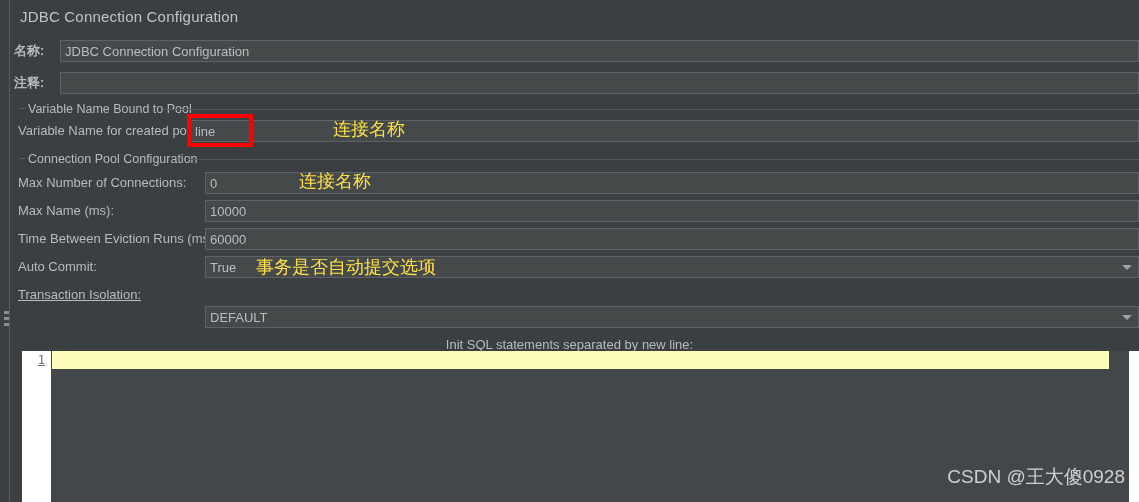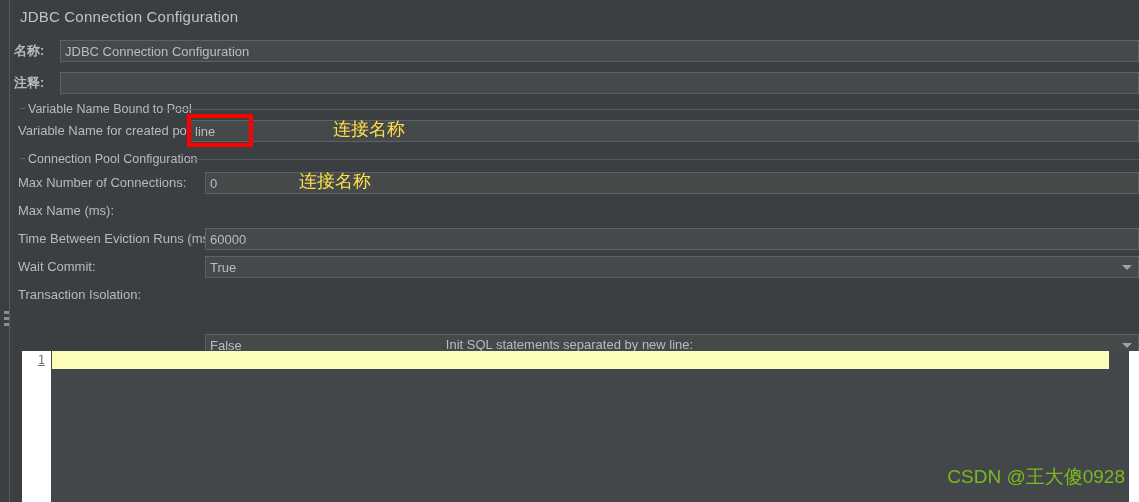--- a/index.html
+++ b/index.html
@@ -141,21 +141,21 @@
   #fld-varname { position: absolute; left: 190px; top: 120px; width: 949px; }
 
   #lbl-maxconn { left: 18px; top: 172px; width: 182px; }
   #fld-maxconn { top: 172px; }
   #lbl-maxwait { left: 18px; top: 200px; width: 182px; }
   #fld-maxwait { top: 200px; }
   #lbl-evict   { left: 18px; top: 228px; width: 182px; }
   #fld-evict   { top: 228px; text-align: right; }
   #lbl-autoc   { left: 18px; top: 256px; width: 182px; }
   #fld-autoc   { top: 256px; }
-  #lbl-txniso  { left: 18px; top: 284px; width: 182px; }
+  #lbl-txniso  { left: 18px; top: 284px; width: 182px; text-decoration: underline; }
   #fld-txniso  { top: 284px; }
   #lbl-preinit { left: 18px; top: 312px; width: 182px; }
   #fld-preinit { top: 312px; }
 
   
   .combo { position: relative; padding-right: 22px; }
   .combo .arrow {
     position: absolute;
     right: 6px;
     top: 50%;
@@ -241,21 +241,21 @@
     height: 33px;
     border: 4px solid #ff0000;
     box-sizing: border-box;
   }
 
   
   #watermark {
     position: absolute;
     right: 14px;
     bottom: 12px;
-    color: #84cc16;
+    color: #e5e5e5;
     font-size: 19px;
     opacity: .85;
     white-space: nowrap;
   }
 </style>
 </head>
 <body>
 
 <div id="panel">
 
@@ -290,45 +290,51 @@
   <div class="group-title" id="grp2-title">
     <span class="tick"></span>
     <span>Connection Pool Configuration</span>
   </div>
   <div class="group-line" id="grp2-line"></div>
 
   <div class="cfg-lbl" id="lbl-maxconn">Max Number of Connections:</div>
   <div class="field cfg-fld" id="fld-maxconn">0</div>
 
   <div class="cfg-lbl" id="lbl-maxwait">Max Name (ms):</div>
+  <div class="field cfg-fld" id="fld-maxwait">10000</div>
 
   <div class="cfg-lbl" id="lbl-evict">Time Between Eviction Runs (ms):</div>
   <div class="field cfg-fld" id="fld-evict">60000</div>
 
-  <div class="cfg-lbl" id="lbl-autoc">Wait Commit:</div>
+  <div class="cfg-lbl" id="lbl-autoc">Auto Commit:</div>
   <div class="field cfg-fld combo" id="fld-autoc">
     <span>True</span>
     <span class="arrow"></span>
   </div>
 
   <div class="cfg-lbl" id="lbl-txniso">Transaction Isolation:</div>
+  <div class="field cfg-fld combo" id="fld-txniso">
+    <span>DEFAULT</span>
+    <span class="arrow"></span>
+  </div>
 
   <div class="field cfg-fld combo" id="fld-preinit">
     <span>False</span>
     <span class="arrow"></span>
   </div>
 
   <div id="initsql-hdr">Init SQL statements separated by new line:</div>
 
   <div id="editor">
     <div id="caret-line"></div>
     <div id="gutter">
       <span class="lineno">1</span>
     </div>
     <div id="vscroll"></div>
   </div>
 
   <div id="anno-box"></div>
   <div class="anno" id="anno-name">连接名称</div>
   <div class="anno" id="anno-max">连接名称</div>
+  <div class="anno" id="anno-auto">事务是否自动提交选项</div>
 
   <div id="watermark">CSDN @王大傻0928</div>
 </div>
 
 </body></html>

